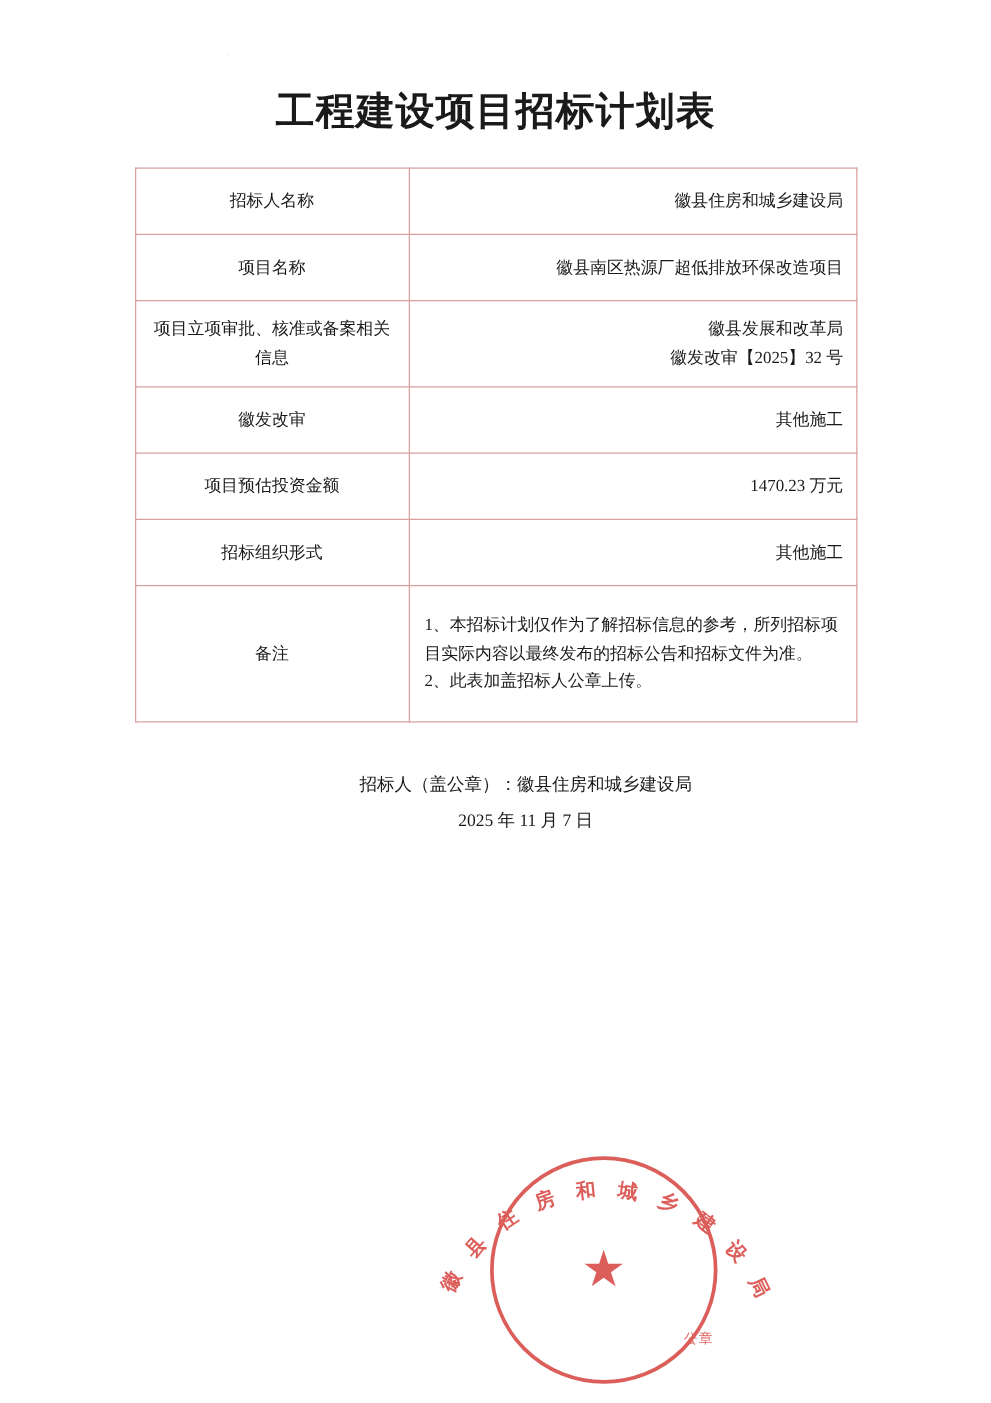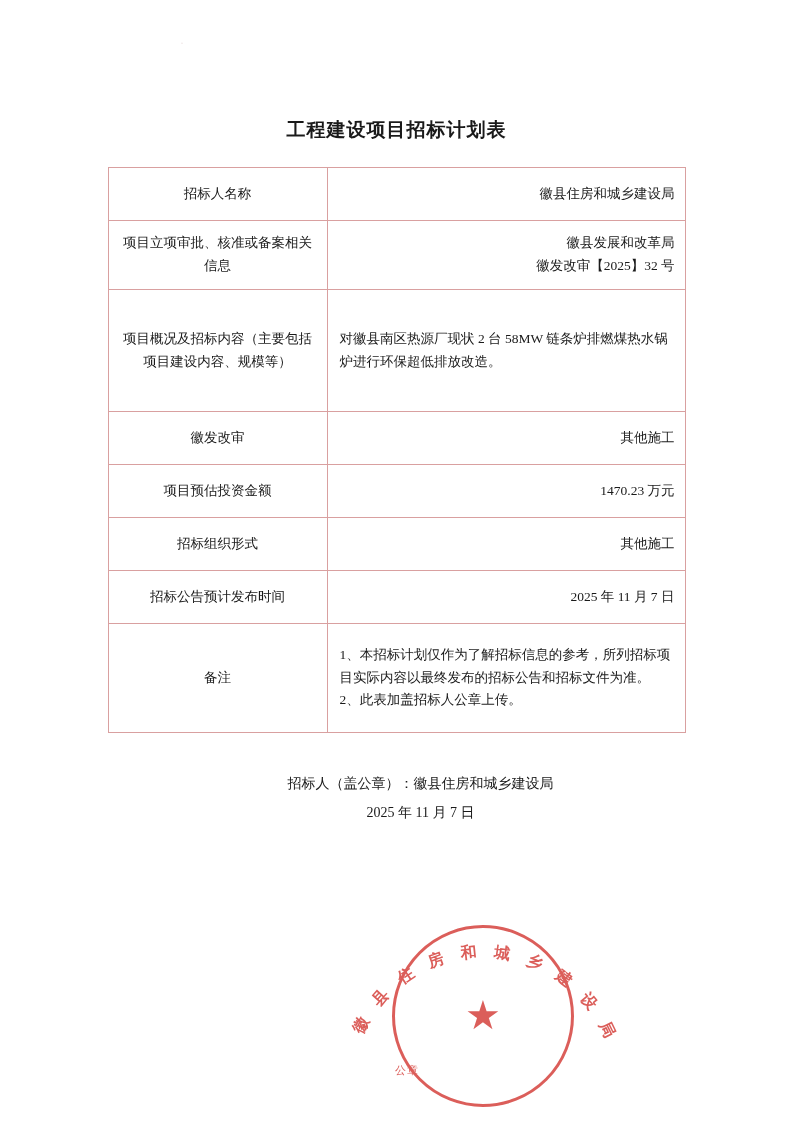--- a/index.html
+++ b/index.html
@@ -16,25 +16,25 @@
     overflow: hidden;
   }
   .page {
     position: relative;
     width: 793px;
     height: 1122px;
     box-sizing: border-box;
   }
   .doc-title {
     text-align: center;
-    font-size: 19px;
+    font-size: 31px;
     font-weight: bold;
     letter-spacing: 1px;
     margin: 0;
-    padding-top: 117px;
+    padding-top: 68px;
     padding-bottom: 0;
     font-family: "Liberation Serif", "DejaVu Serif", serif;
   }
   .table-wrap {
     margin: 24px auto 0 auto;
     width: 578px;
     font-family: Liberation Serif, serif;
   }
   table.plan {
     border-collapse: collapse;
@@ -122,21 +122,21 @@
     color: #d2322d;
     font-weight: bold;
     transform-origin: 0 74px;
     white-space: nowrap;
   }
   .stamp-bottom {
     position: absolute;
     left: 0;
     bottom: 26px;
     width: 100%;
-    text-align: left;
+    text-align: right;
     font-size: 11px;
     color: #d2322d;
     letter-spacing: 1px;
   }
   .watermark {
     position: absolute;
     color: #efe6e6;
     font-size: 12px;
     user-select: none;
   }
@@ -153,55 +153,51 @@
 
   <div class="table-wrap">
     <table class="plan">
       <tbody>
 
         <tr class="row-h-std">
           <td class="label">招标人名称</td>
           <td class="value">徽县住房和城乡建设局</td>
         </tr>
 
+        <tr class="row-h-std">
+          <td class="label">项目名称</td>
+          <td class="value">徽县南区热源厂超低排放环保改造项目</td>
+        </tr>
 
 
         <tr class="row-h-two">
           <td class="label">项目立项审批、核准或备案相关信息</td>
           <td class="value">
             <span class="two-line">徽县发展和改革局</span>
             <span class="two-line">徽发改审【2025】32 号</span>
           </td>
         </tr>
 
-        <tr class="row-h-big">
-          <td class="label">项目概况及招标内容（主要包括项目建设内容、规模等）</td>
-          <td class="value left">对徽县南区热源厂现状 2 台 58MW 链条炉排燃煤热水锅炉进行环保超低排放改造。</td>
-        </tr>
 
         <tr class="row-h-std">
           <td class="label">徽发改审</td>
           <td class="value">其他施工</td>
         </tr>
 
         <tr class="row-h-std">
           <td class="label">项目预估投资金额</td>
           <td class="value">1470.23 万元</td>
         </tr>
 
         <tr class="row-h-std">
           <td class="label">招标组织形式</td>
           <td class="value">其他施工</td>
         </tr>
 
 
-        <tr class="row-h-std">
-          <td class="label">招标公告预计发布时间</td>
-          <td class="value">2025 年 11 月 7 日</td>
-        </tr>
 
 
         <tr class="row-h-note">
           <td class="label">备注</td>
           <td class="value left note-text" style="white-space: pre-line;">1、本招标计划仅作为了解招标信息的参考，所列招标项目实际内容以最终发布的招标公告和招标文件为准。
 2、此表加盖招标人公章上传。</td>
         </tr>
 
       </tbody>
     </table>

